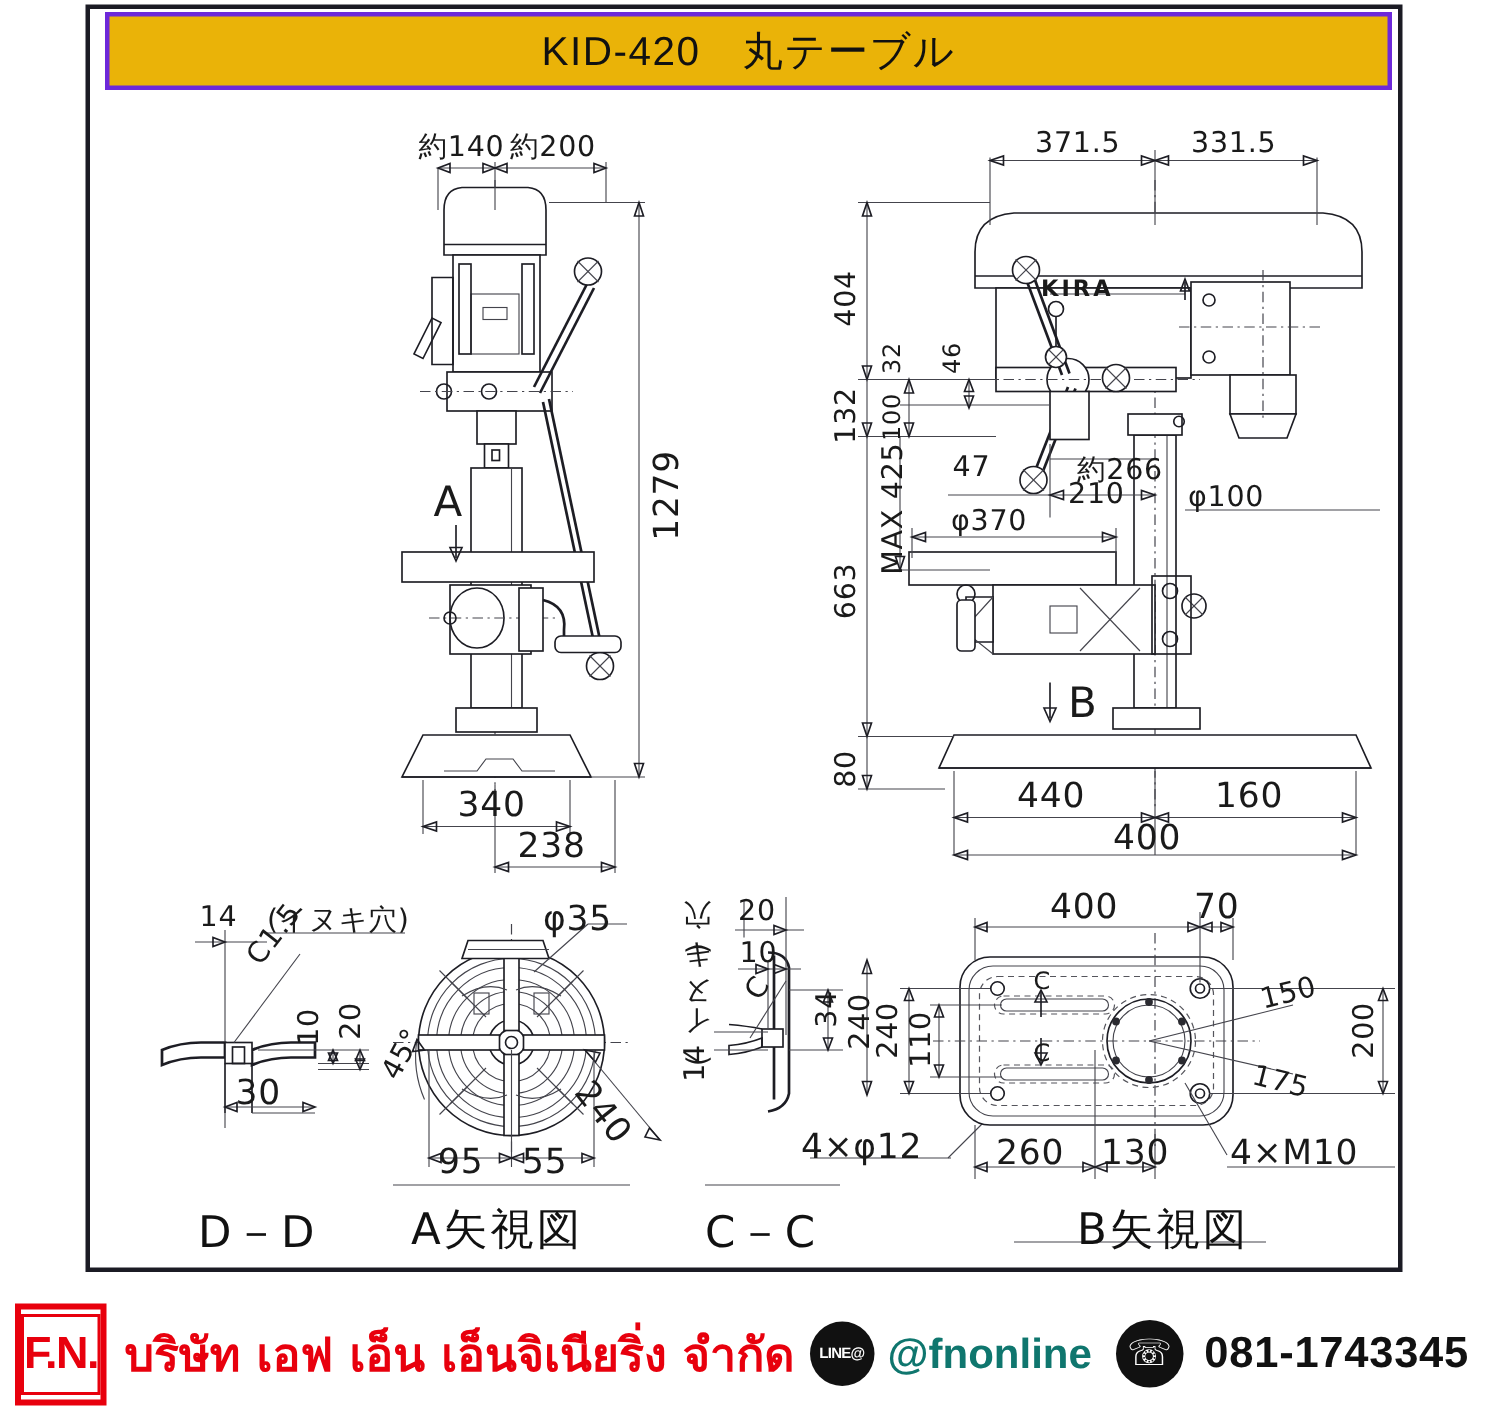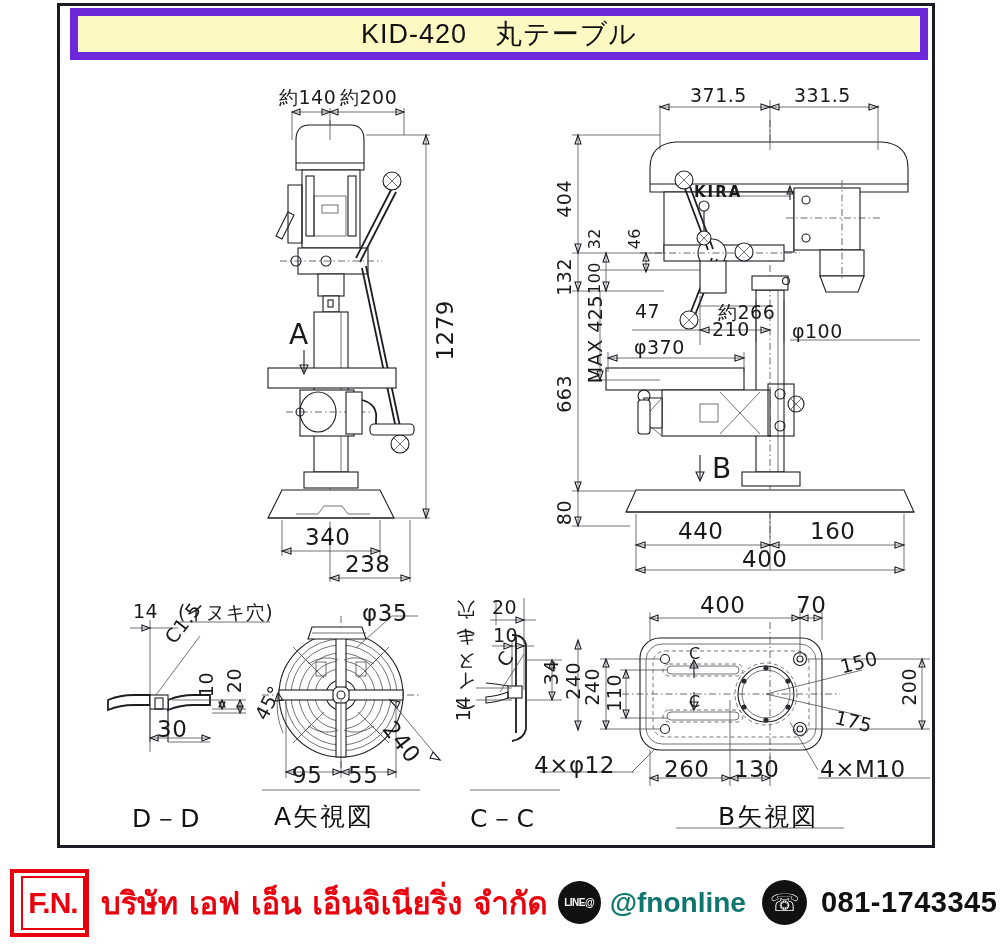--- a/index.html
+++ b/index.html
@@ -7,48 +7,48 @@
     width:1000px;height:949px;background:#ffffff;
     font-family:"Liberation Sans","DejaVu Sans",sans-serif;
     overflow:hidden;position:relative;
   }
   #root{position:absolute;left:0;top:0;width:1000px;height:949px;}
 
   
   .sheet{position:absolute;left:57px;top:3px;width:878px;height:845px;
          border:3px solid #1b1b24;box-sizing:border-box;background:#fff;}
   .titlebar{position:absolute;left:70px;top:8px;width:858px;height:52px;
-            background:#fef9c3;border:8px solid #6d28d9;box-sizing:border-box;
+            background:#eab308;border:3px solid #6d28d9;box-sizing:border-box;
             display:flex;align-items:center;justify-content:center;}
   .titlebar .ttl{font-size:27px;color:#111;letter-spacing:1px;white-space:pre;}
 
   
   .dim{position:absolute;color:#1a1a1a;font-size:19px;white-space:pre;
        font-family:"DejaVu Sans",sans-serif;letter-spacing:.5px;}
   .dim.sm{font-size:16px;}
   .dim.lg{font-size:23px;}
   .vert{writing-mode:vertical-rl;transform:rotate(180deg);}
-  .viewname{position:absolute;font-size:25px;color:#111;white-space:pre;
+  .viewname{position:absolute;font-size:29px;color:#111;white-space:pre;
             font-family:"DejaVu Sans",sans-serif;letter-spacing:2px;}
   .ul{border-bottom:1.5px solid #222;}
 
   
   svg.layer{position:absolute;left:0;top:0;width:1000px;height:949px;overflow:visible;}
   .ln{stroke:#1d1d24;fill:none;stroke-width:1.1;}
   .ln2{stroke:#1d1d24;fill:none;stroke-width:1.8;}
   .thin{stroke:#44444c;fill:none;stroke-width:.75;}
   .dash{stroke:#44444c;fill:none;stroke-width:.8;stroke-dasharray:7 3 1.5 3;}
   .hid{stroke:#55555c;fill:none;stroke-width:.8;stroke-dasharray:4 3;}
   .fillw{fill:#ffffff;stroke:#1d1d24;stroke-width:1.1;}
 
   
   .footer{position:absolute;left:0;top:856px;width:1000px;height:93px;background:#fff;
           display:flex;align-items:center;}
-  .fn-logo{margin-left:10px;width:79px;height:68px;border:4px solid #e8000d;
-           display:flex;align-items:center;justify-content:flex-end;box-sizing:border-box;}
+  .fn-logo{margin-left:10px;width:61px;height:68px;border:4px solid #e8000d;
+           display:flex;align-items:center;justify-content:flex-start;box-sizing:border-box;}
   .fn-logo .inner{width:64px;height:54px;border:2px solid #e8000d;
            display:flex;align-items:center;justify-content:center;box-sizing:border-box;}
   .fn-logo .txt{color:#e8000d;font-weight:bold;font-size:30px;letter-spacing:-1px;
            font-family:"Liberation Sans",sans-serif;}
   .th-name{margin-left:12px;color:#e8000d;font-weight:bold;font-size:31px;
            font-family:"DejaVu Sans",sans-serif;white-space:nowrap;}
   .line-badge{margin-left:10px;width:43px;height:43px;border-radius:50%;background:#111;
            display:flex;align-items:center;justify-content:center;}
   .line-badge span{color:#fff;font-size:10px;font-weight:bold;letter-spacing:-.5px;}
   .line-id{margin-left:9px;color:#0f766e;font-weight:bold;font-size:28px;

